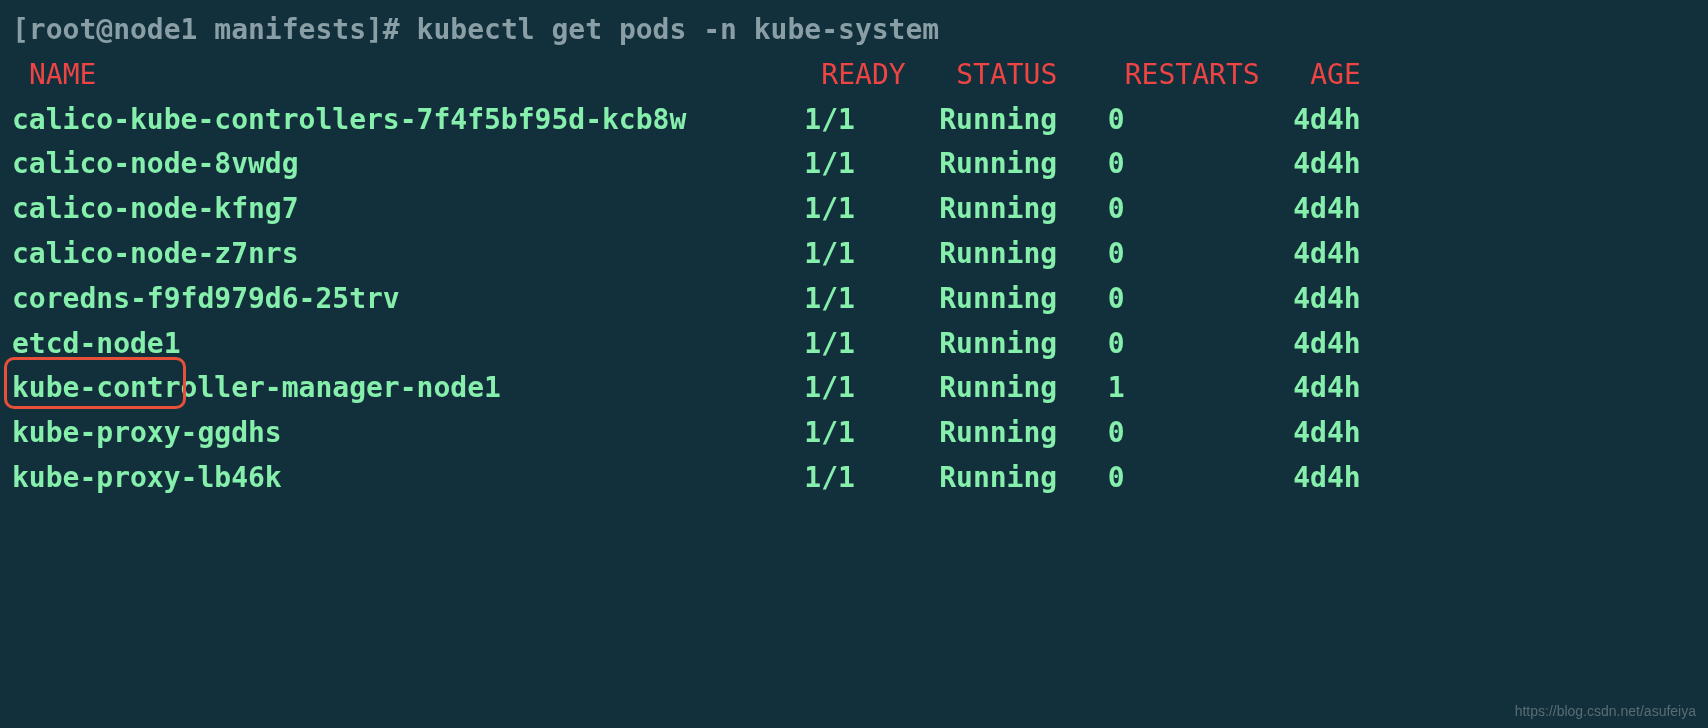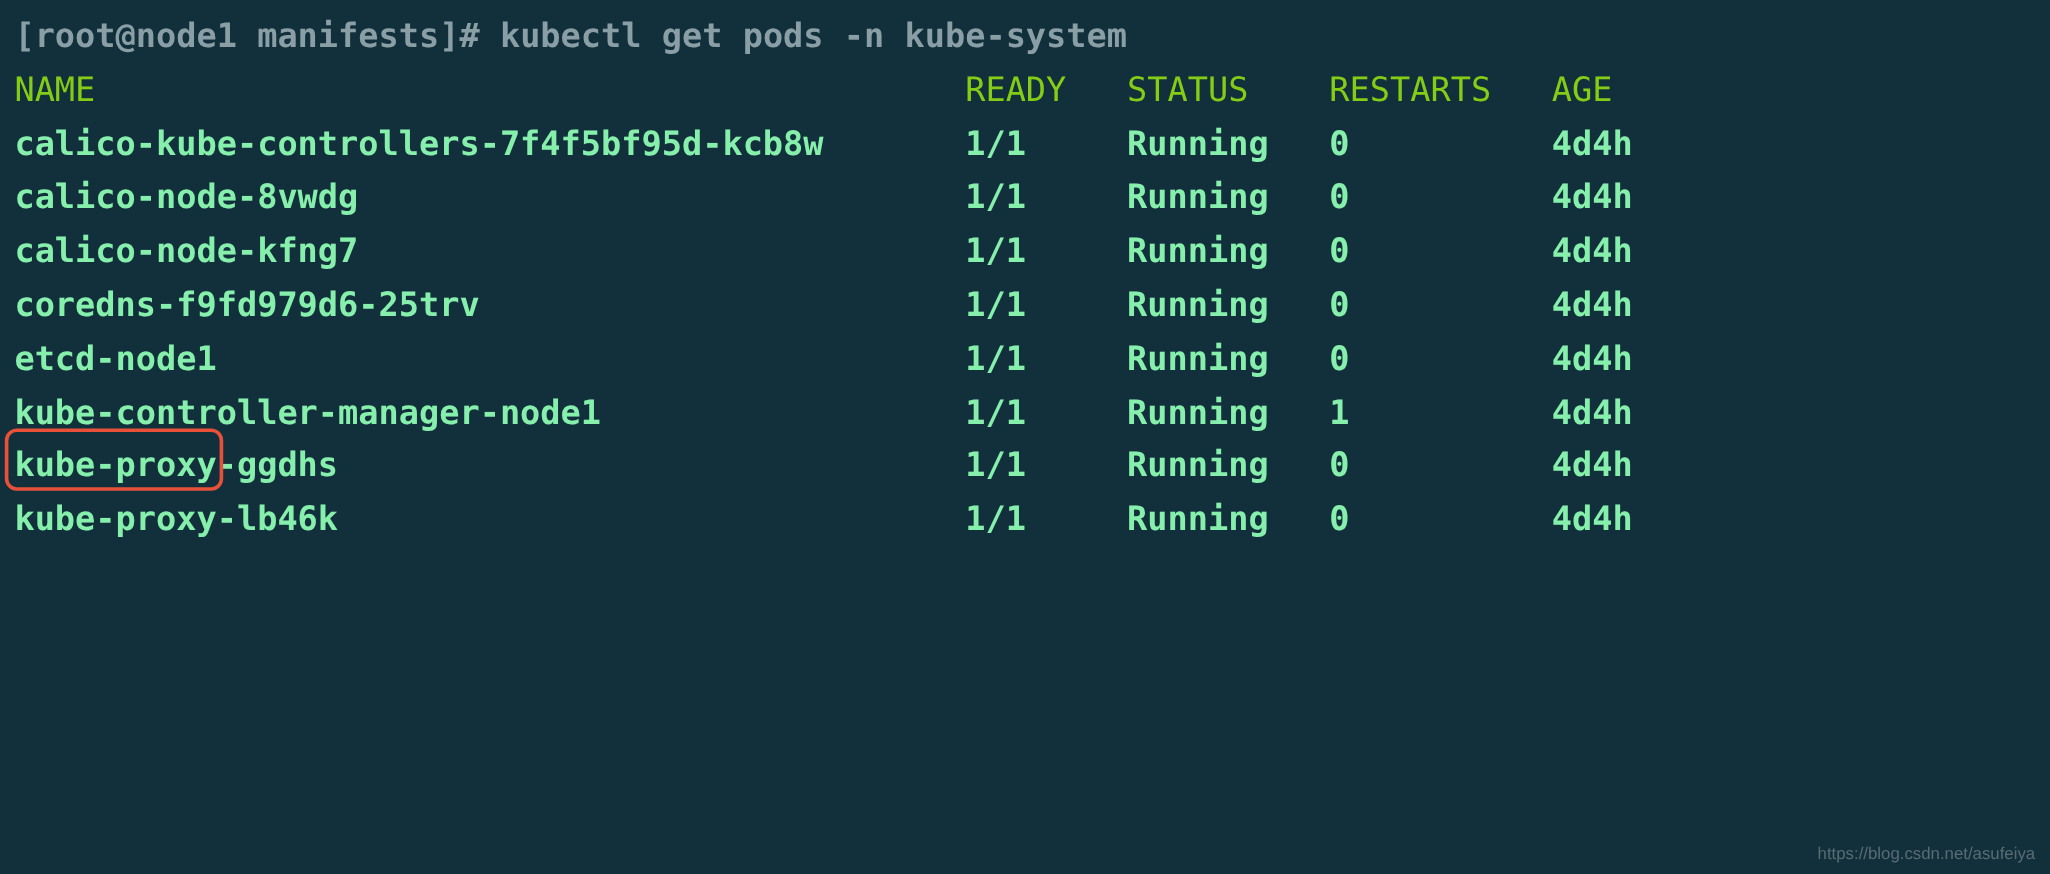--- a/index.html
+++ b/index.html
@@ -19,21 +19,22 @@
       position: relative;
       line-height: 1.6;
     }
     .prompt-line {
       white-space: pre;
       color: #8a9ea6;
       font-weight: bold;
     }
     .header-line {
       white-space: pre;
-      color: #84cc16;
+      color: #ef4444;
+      margin-left: 17px;
     }
     .data-line {
       white-space: pre;
       color: #86efac;
       position: relative;
       font-weight: bold;
     }
     .highlight-box {
       position: absolute;
       border: 3px solid #e8503a;
@@ -57,20 +58,21 @@
 <body>
 
 <div class="prompt-line"><span>[root@node1 manifests]#</span> <span>kubectl get pods -n kube-system</span></div>
 
 <div class="header-line"><span id="h-name">NAME                                           </span><span id="h-ready">READY   </span><span id="h-status">STATUS    </span><span id="h-restarts">RESTARTS   </span><span id="h-age">AGE</span></div>
 
 <div id="rows-container">
     <div class="data-line"><span>calico-kube-controllers-7f4f5bf95d-kcb8w       </span><span>1/1     </span><span>Running   </span><span>0          </span><span>4d4h</span></div>
     <div class="data-line"><span>calico-node-8vwdg                              </span><span>1/1     </span><span>Running   </span><span>0          </span><span>4d4h</span></div>
     <div class="data-line"><span>calico-node-kfng7                              </span><span>1/1     </span><span>Running   </span><span>0          </span><span>4d4h</span></div>
+    <div class="data-line"><span>calico-node-z7nrs                              </span><span>1/1     </span><span>Running   </span><span>0          </span><span>4d4h</span></div>
     <div class="data-line"><span>coredns-f9fd979d6-25trv                        </span><span>1/1     </span><span>Running   </span><span>0          </span><span>4d4h</span></div>
     <div class="data-line"><span>etcd-node1                                     </span><span>1/1     </span><span>Running   </span><span>0          </span><span>4d4h</span></div>
     <div class="data-line"><span>kube-controller-manager-node1                  </span><span>1/1     </span><span>Running   </span><span>1          </span><span>4d4h</span></div>
     <div class="data-line"><span>kube-proxy-ggdhs                               </span><span>1/1     </span><span>Running   </span><span>0          </span><span>4d4h</span></div>
     <div class="data-line"><span>kube-proxy-lb46k                               </span><span>1/1     </span><span>Running   </span><span>0          </span><span>4d4h</span></div>
   </div>
 
 <div class="highlight-box"></div>
 
 <div class="watermark">https://blog.csdn.net/asufeiya</div>

